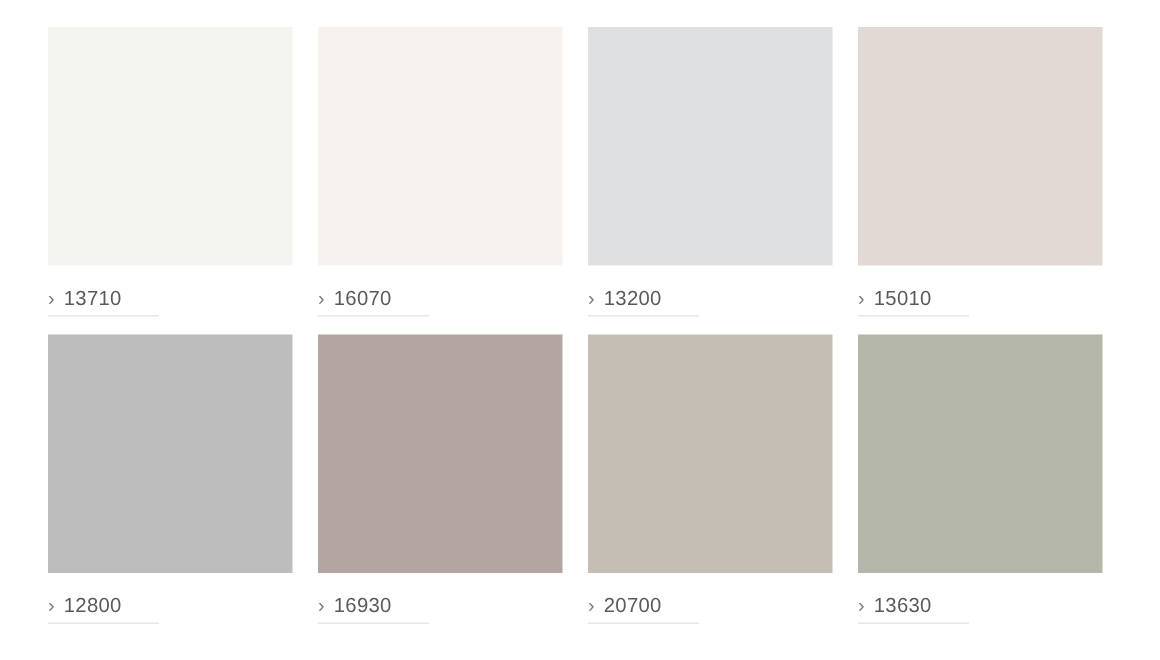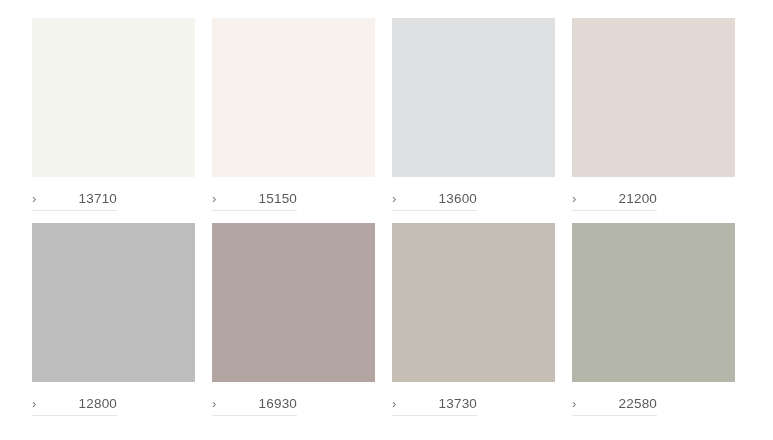--- a/index.html
+++ b/index.html
@@ -61,76 +61,75 @@
     font-size: 13px;
     line-height: 1;
     color: #7a7a7a;
     font-family: "Liberation Sans", sans-serif;
     transform: translateY(0px);
   }
 
   .swatch-code {
     font-size: 13.5px;
     color: #5a5a5a;
-    margin-left: 36px;
   }
 </style>
 </head>
 <body>
 
 <div id="swatch-grid">
     <div class="swatch-cell">
       <div class="swatch-chip" style="background: rgb(245, 245, 240);"></div>
       <a class="swatch-label">
         <span class="chevron-icon">›</span>
         <span class="swatch-code">13710</span>
       </a>
     </div>
     <div class="swatch-cell">
       <div class="swatch-chip" style="background: rgb(247, 242, 237);"></div>
       <a class="swatch-label">
         <span class="chevron-icon">›</span>
-        <span class="swatch-code">15150</span>
+        <span class="swatch-code">16070</span>
       </a>
     </div>
     <div class="swatch-cell">
       <div class="swatch-chip" style="background: rgb(223, 224, 225);"></div>
       <a class="swatch-label">
         <span class="chevron-icon">›</span>
-        <span class="swatch-code">13600</span>
+        <span class="swatch-code">13200</span>
       </a>
     </div>
     <div class="swatch-cell">
       <div class="swatch-chip" style="background: rgb(227, 217, 212);"></div>
       <a class="swatch-label">
         <span class="chevron-icon">›</span>
-        <span class="swatch-code">21200</span>
+        <span class="swatch-code">15010</span>
       </a>
     </div>
     <div class="swatch-cell">
       <div class="swatch-chip" style="background: rgb(189, 189, 189);"></div>
       <a class="swatch-label">
         <span class="chevron-icon">›</span>
         <span class="swatch-code">12800</span>
       </a>
     </div>
     <div class="swatch-cell">
       <div class="swatch-chip" style="background: rgb(179, 165, 162);"></div>
       <a class="swatch-label">
         <span class="chevron-icon">›</span>
         <span class="swatch-code">16930</span>
       </a>
     </div>
     <div class="swatch-cell">
       <div class="swatch-chip" style="background: rgb(197, 190, 181);"></div>
       <a class="swatch-label">
         <span class="chevron-icon">›</span>
-        <span class="swatch-code">13730</span>
+        <span class="swatch-code">20700</span>
       </a>
     </div>
     <div class="swatch-cell">
       <div class="swatch-chip" style="background: rgb(180, 182, 169);"></div>
       <a class="swatch-label">
         <span class="chevron-icon">›</span>
-        <span class="swatch-code">22580</span>
+        <span class="swatch-code">13630</span>
       </a>
     </div>
   </div>
 
 </body></html>

